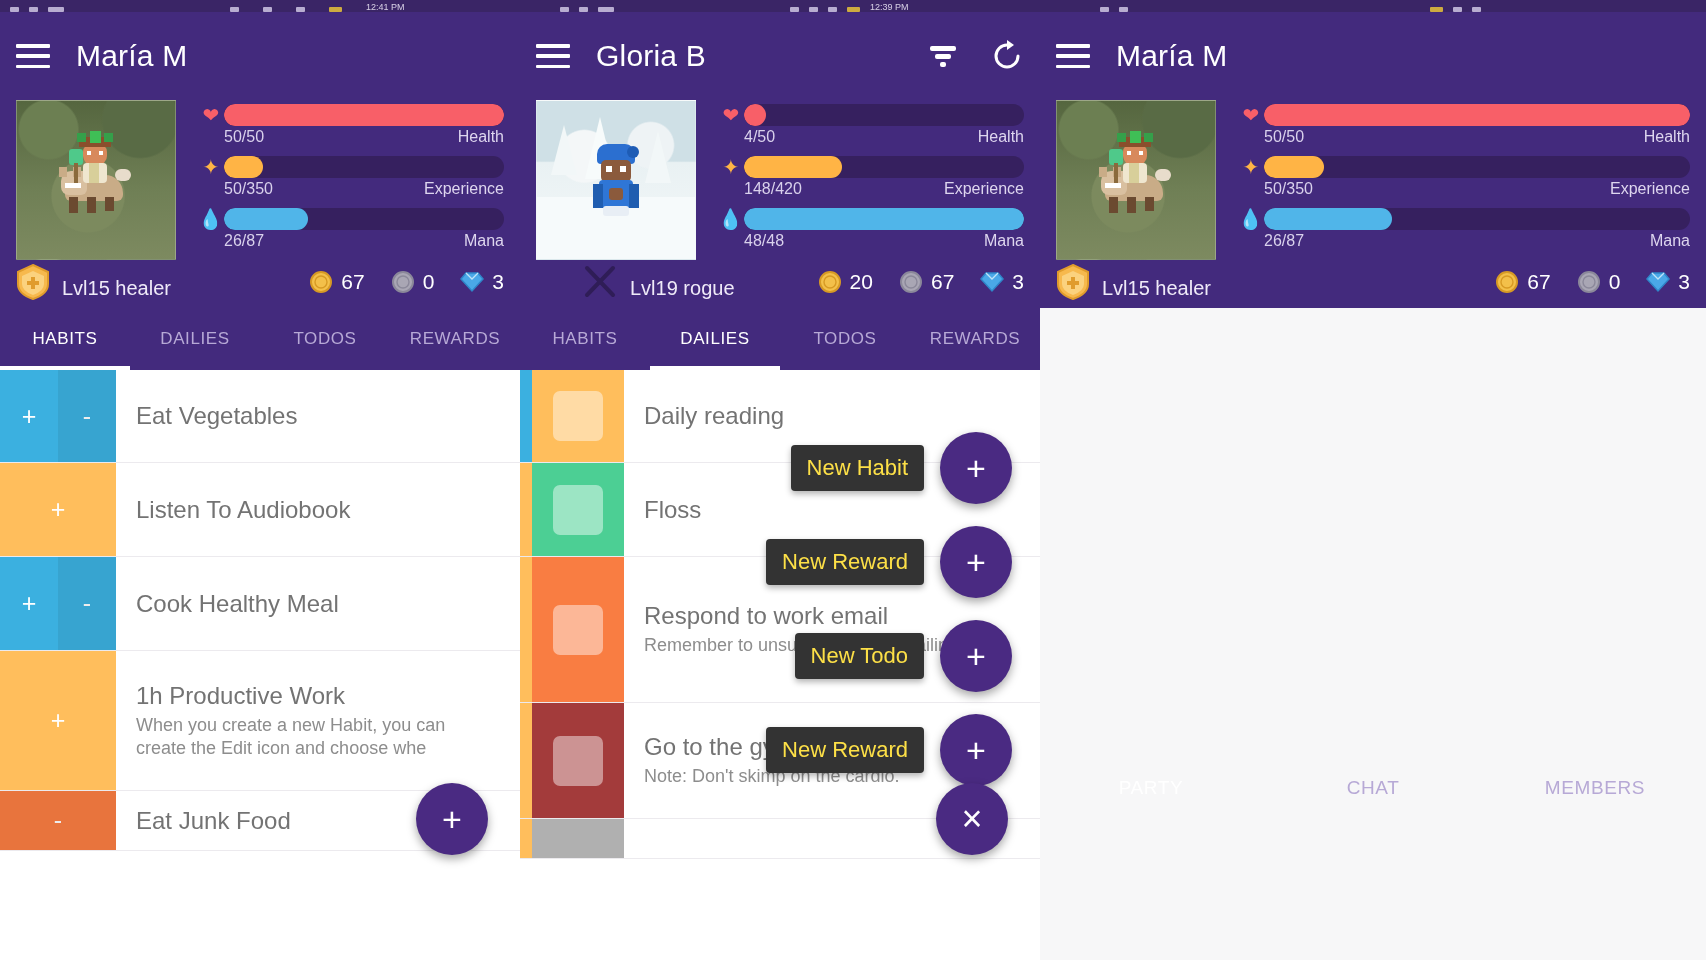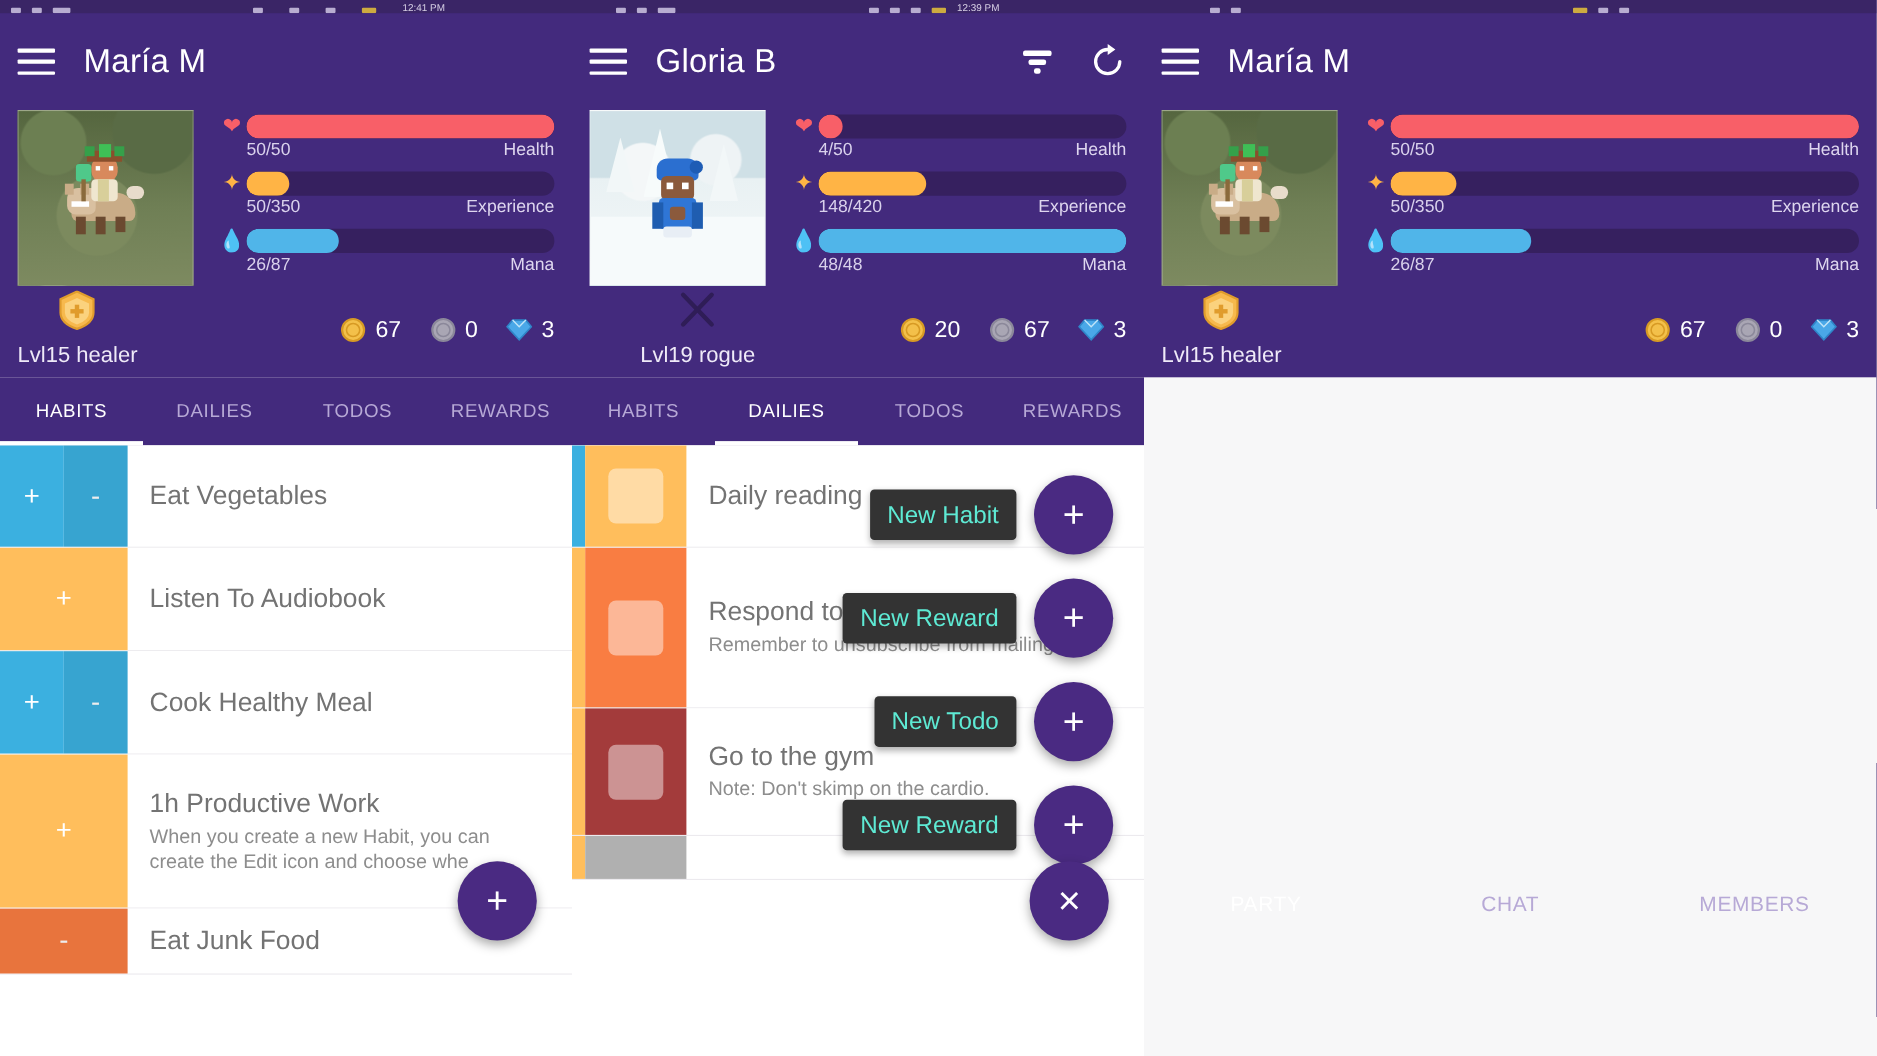--- a/index.html
+++ b/index.html
@@ -66,21 +66,21 @@
 
   .bars { flex: 1 1 auto; margin-left: 22px; padding-top: 4px; }
   .bar-row { display: flex; align-items: center; margin-bottom: 2px; }
   .bar-ico { width: 26px; flex: 0 0 26px; text-align: center; font-size: 20px; line-height: 20px; }
   .bar-track { flex: 1 1 auto; height: 22px; background: #36205f; border-radius: 11px; overflow: hidden; }
   .bar-fill { height: 100%; border-radius: 11px; }
   .bar-legend { display: flex; justify-content: space-between; margin: 0 0 10px 26px; color: #d9d1ec; font-size: 16px; }
   .bar-legend .lbl { color: #ded6ef; }
 
   .stats-row { display: flex; align-items: center; margin-top: 4px; color: #fff; }
-  .class-chip { display: flex; align-items: center; gap: 12px; flex-direction: column; }
+  .class-chip { display: flex; align-items: flex-end; gap: 12px; }
   .class-name { font-size: 20px; color: #efeaf8; }
   .currencies { margin-left: auto; display: flex; align-items: center; gap: 26px; font-size: 21px; color: #fff; }
   .cur { display: flex; align-items: center; gap: 8px; }
 
   
   .tabs { background: #432a7d; display: flex; height: 62px; align-items: stretch; }
   .tab { flex: 1 1 0; display: flex; align-items: center; justify-content: center;
          color: #b7a9d6; font-size: 17px; letter-spacing: .6px; cursor: pointer; position: relative; }
   .tab.active { color: #fff; }
   .tab.active::after { content: ""; position: absolute; left: 0; right: 0; bottom: 0; height: 4px; background: #fff; }
@@ -105,21 +105,21 @@
   
   .fab {
     width: 72px; height: 72px; border-radius: 50%; background: #4a2a82; color: #fff;
     display: flex; align-items: center; justify-content: center; font-size: 34px; font-weight: 300;
     box-shadow: 0 4px 10px rgba(0,0,0,.35); cursor: pointer;
   }
   .fab.small { width: 72px; height: 72px; }
   .fab-stack { position: absolute; right: 26px; top: 420px; display: flex; flex-direction: column; gap: 22px; z-index: 30; }
   .fab-item { display: flex; align-items: center; gap: 16px; justify-content: flex-end; }
   .fab-label {
-    background: #333333; color: #5eead4; font-size: 22px; padding: 10px 16px; border-radius: 4px;
+    background: #333333; color: #fde047; font-size: 22px; padding: 10px 16px; border-radius: 4px;
     box-shadow: 0 3px 6px rgba(0,0,0,.3); white-space: nowrap;
   }
   .fab-single { position: absolute; right: 26px; bottom: 100px; z-index: 30; }
 
   
   .party { background: #f7f7f8; height: 100%; padding: 0; }
 </style>
 </head>
 <body>
 
@@ -467,20 +467,29 @@
       <div class="drow" style="height:93px;">
         <div class="drow-strip" style="background:#3bb0e0;"></div>
         <div class="drow-check" style="background:#ffbe5c;">
           <div class="chk"></div>
         </div>
         <div class="row-body">
           <div class="row-title">Daily reading</div>
         </div>
       </div>
 
+      <div class="drow" style="height:94px;">
+        <div class="drow-strip" style="background:#ffbe5c;"></div>
+        <div class="drow-check" style="background:#4ccf94;">
+          <div class="chk"></div>
+        </div>
+        <div class="row-body">
+          <div class="row-title">Floss</div>
+        </div>
+      </div>
 
       <div class="drow" style="height:146px;">
         <div class="drow-strip" style="background:#ffbe5c;"></div>
         <div class="drow-check" style="background:#f97d42;">
           <div class="chk"></div>
         </div>
         <div class="row-body">
           <div class="row-title">Respond to work email</div>
           <div class="row-note">Remember to unsubscribe from mailing lists!</div>
         </div>

